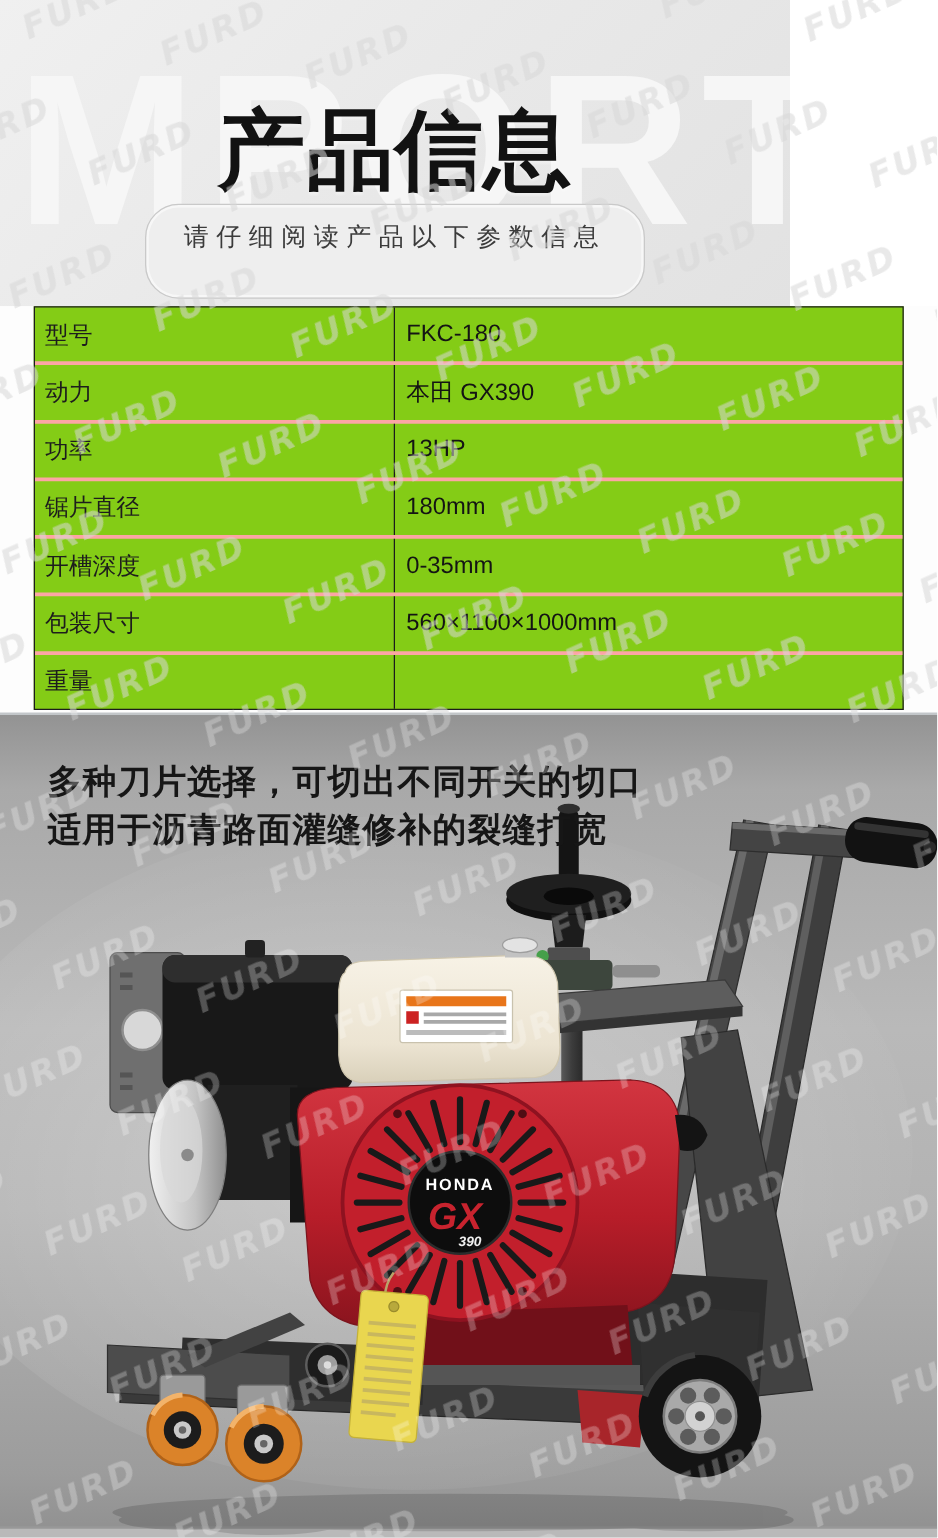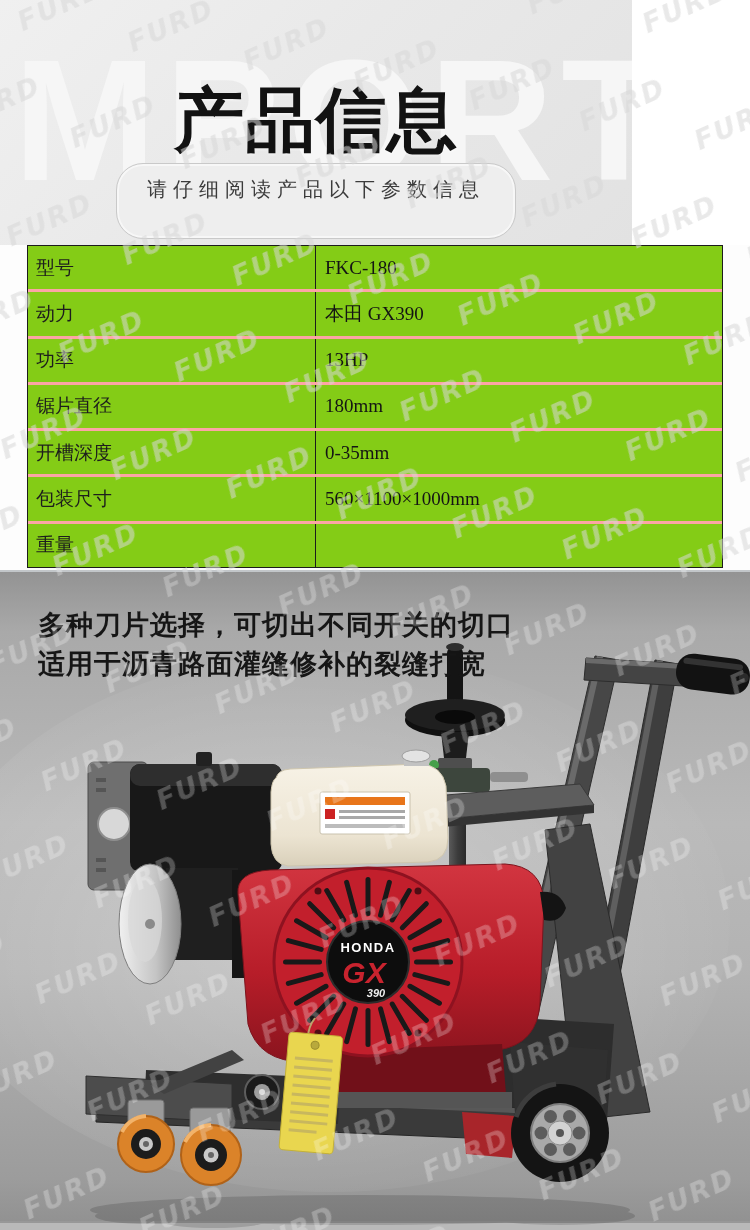--- a/index.html
+++ b/index.html
@@ -35,21 +35,21 @@
   .spec-table{
     position:absolute;left:27px;top:0;width:694px;height:321px;
     border:1px solid #1c1c1c;background:#84cc16;display:flex;flex-direction:column;
   }
   .spec-row{flex:1;display:flex;border-top:3px solid #fca5a5;}
   .spec-row:first-child{border-top:none;}
   .spec-label{
     width:279px;border-right:1px solid #1c1c1c;display:flex;align-items:center;
     padding-left:8px;font-size:19px;color:#1d1d1d;
   }
-  .spec-value{flex:1;display:flex;align-items:center;padding-left:9px;font-size:19px;color:#141414;font-family:Liberation Serif, serif;}
+  .spec-value{flex:1;display:flex;align-items:center;padding-left:9px;font-size:19px;color:#141414;}
   
   .photo-section{
     position:absolute;left:0;top:570px;width:750px;height:660px;overflow:hidden;
     border-top:2px solid #c2c6c9;
     background:linear-gradient(180deg,#939393 0%,#a9a9a9 9%,#b9b9b9 38%,#b3b3b3 60%,#9c9c9c 92%,#8f8f8f 100%);
   }
   .desc{
     position:absolute;left:38px;top:34px;z-index:3;
     font-size:27px;line-height:39px;font-weight:bold;color:#161616;letter-spacing:1px;
   }

